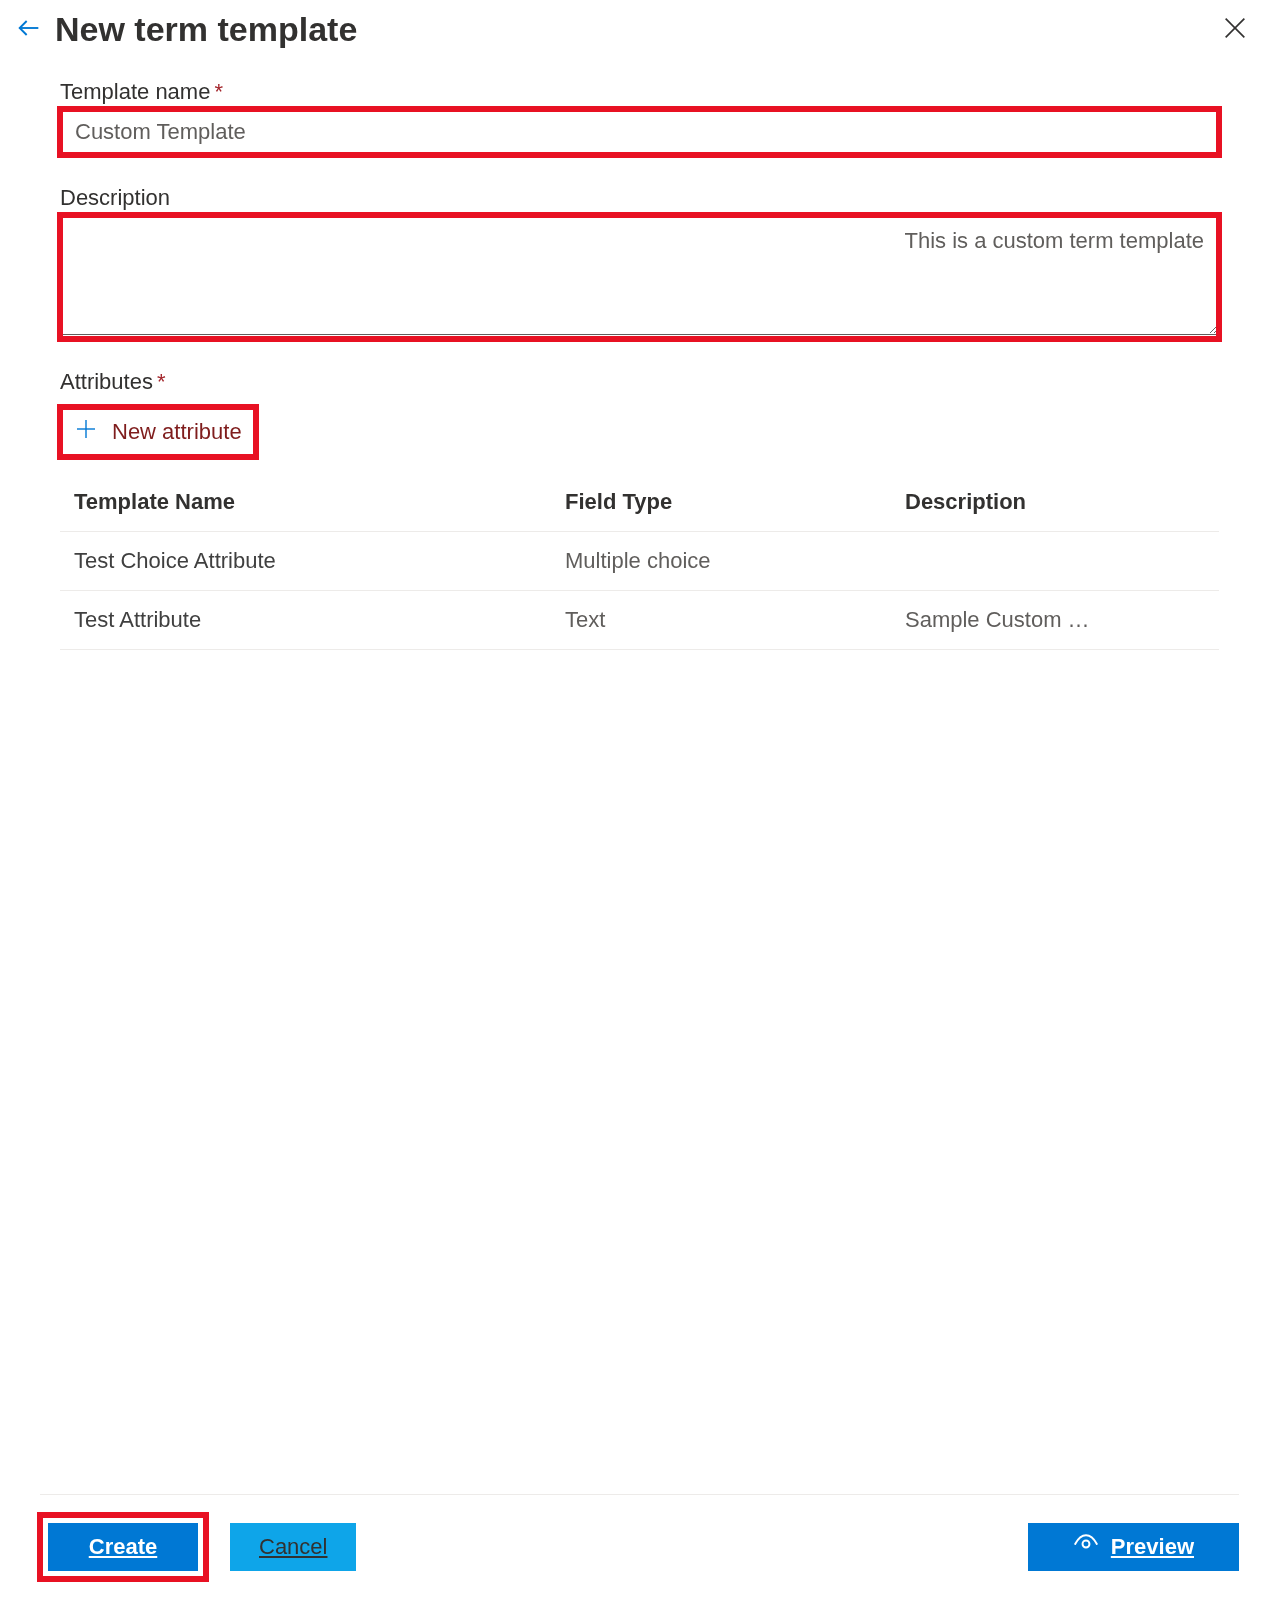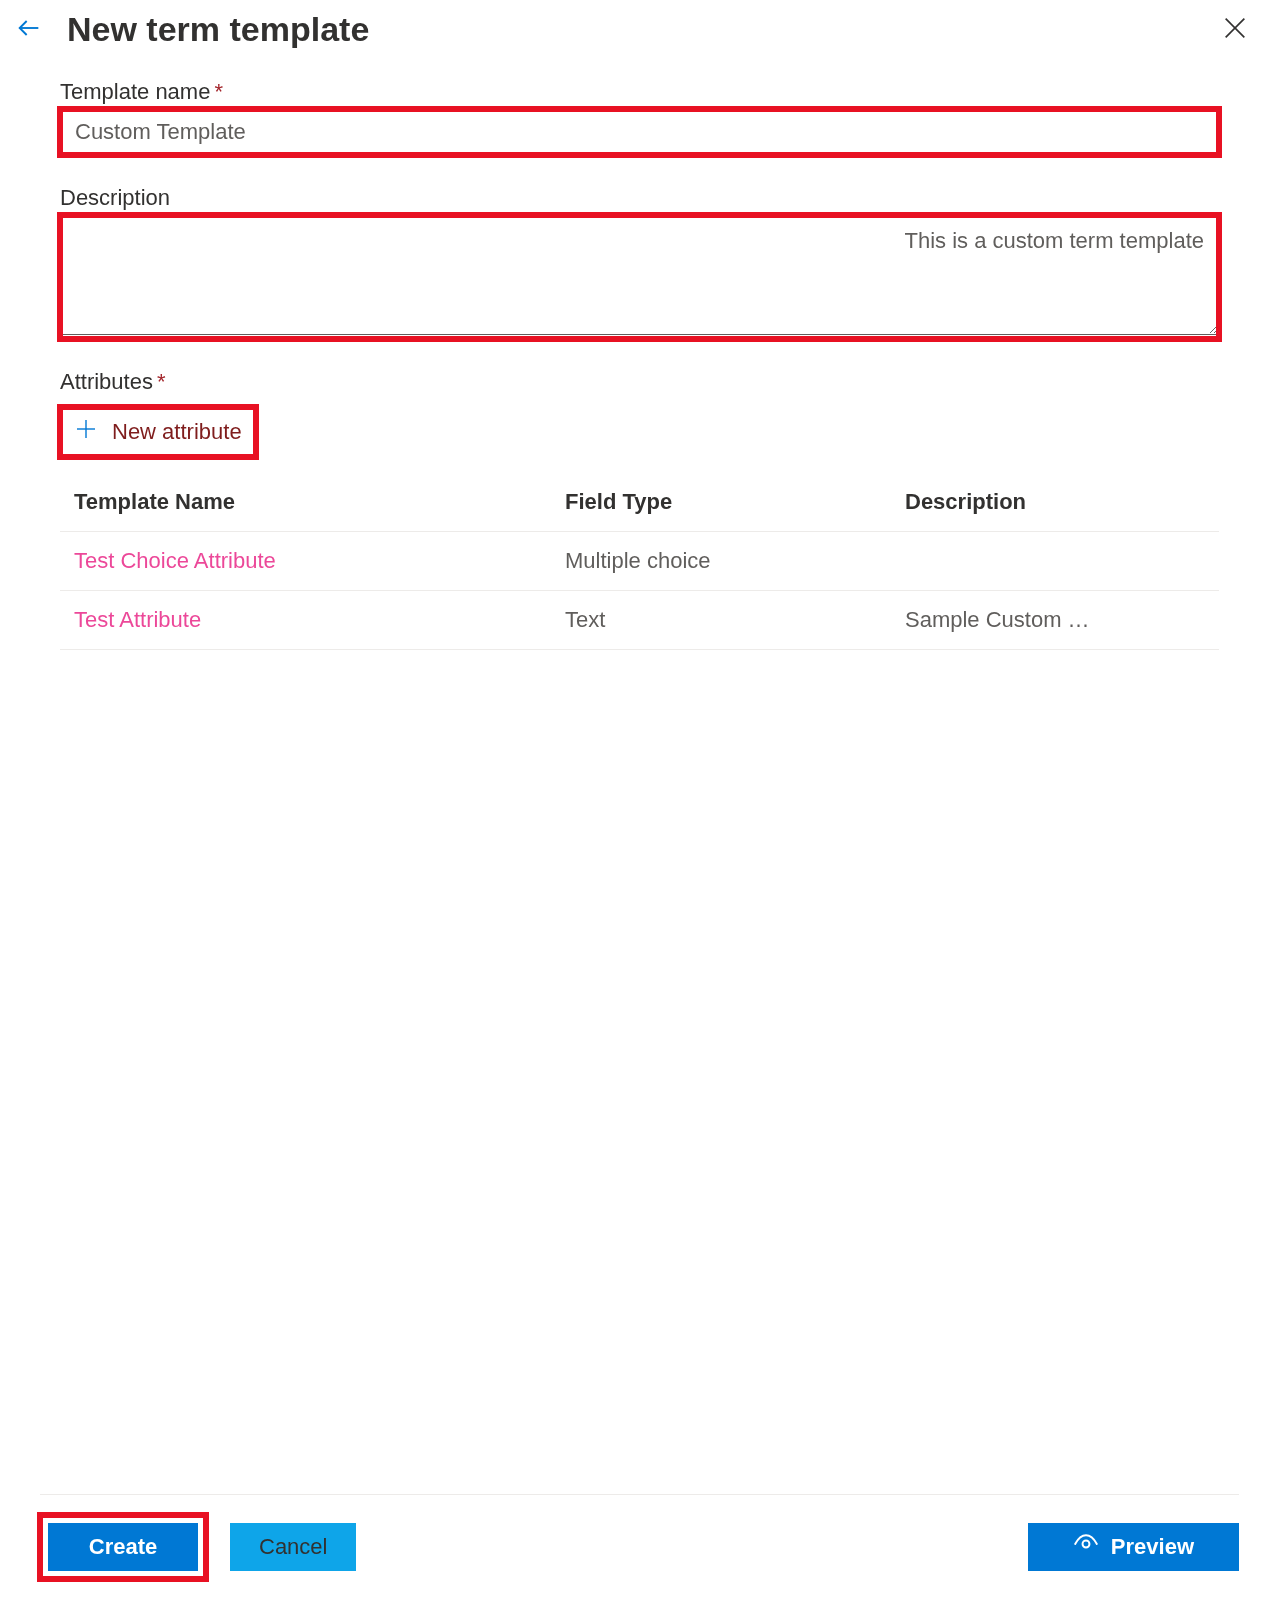--- a/index.html
+++ b/index.html
@@ -6,21 +6,21 @@
   body {
     margin: 0;
     font-family: "Segoe UI", -apple-system, BlinkMacSystemFont, sans-serif;
     background: #fff;
     color: #323130;
     width: 1279px;
     height: 1609px;
     position: relative;
   }
   .panel { padding: 10px 40px 0 15px; }
-  .header { display: flex; align-items: center; margin-bottom: 30px; gap: 12px; }
+  .header { display: flex; align-items: center; margin-bottom: 30px; }
   .back-arrow { color: #0078d4; margin-right: 12px; flex-shrink: 0; }
   .title { font-size: 34px; font-weight: 600; }
   .close-btn { position: absolute; top: 14px; right: 30px; cursor: pointer; }
   .form { padding-left: 45px; padding-right: 20px; }
   .label { font-size: 22px; color: #323130; margin-bottom: 4px; }
   .req { color: #a4262c; margin-left: 4px; }
   .hl { outline: 6px solid #e81123; outline-offset: -3px; }
   .field-wrap { margin-bottom: 30px; }
   .text-input {
     width: 100%; height: 46px;
@@ -47,34 +47,35 @@
   .thead, .trow {
     display: grid;
     grid-template-columns: 1fr 340px 300px;
     align-items: center;
     padding: 16px 14px;
   }
   .thead { border-bottom: 1px solid #edebe9; }
   .thead .th { font-size: 22px; font-weight: 600; }
   .trow { border-bottom: 1px solid #edebe9; }
   .trow .td { font-size: 22px; color: #605e5c; }
-  .trow .link { color: #ec4899; cursor: pointer; }
+  .trow .link { color: #404040; cursor: pointer; }
   .ellipsis { white-space: nowrap; overflow: hidden; text-overflow: ellipsis; }
   .footer {
     position: absolute; left: 40px; right: 40px; bottom: 30px;
     border-top: 1px solid #edebe9;
     padding-top: 20px;
     display: flex; align-items: center; gap: 24px;
   }
   .btn {
     height: 48px; padding: 0 26px;
     font-size: 22px; font-family: inherit;
     cursor: pointer; display: inline-flex;
     align-items: center; justify-content: center;
     border: 1px solid transparent;
+    text-decoration: underline;
   }
   .btn-primary { background:#0078d4; color:#fff; font-weight:600; }
   .btn-secondary { background:#0ea5e9; color:#323130; border:3px solid #0ea5e9; }
   .btn-preview { background:#0078d4; color:#fff; font-weight:600; margin-left:auto; gap:12px; padding:0 44px; }
   .create-wrap { padding: 8px; }
   .create-wrap .btn-primary { min-width: 150px; }
 </style>
 </head>
 <body>
 

